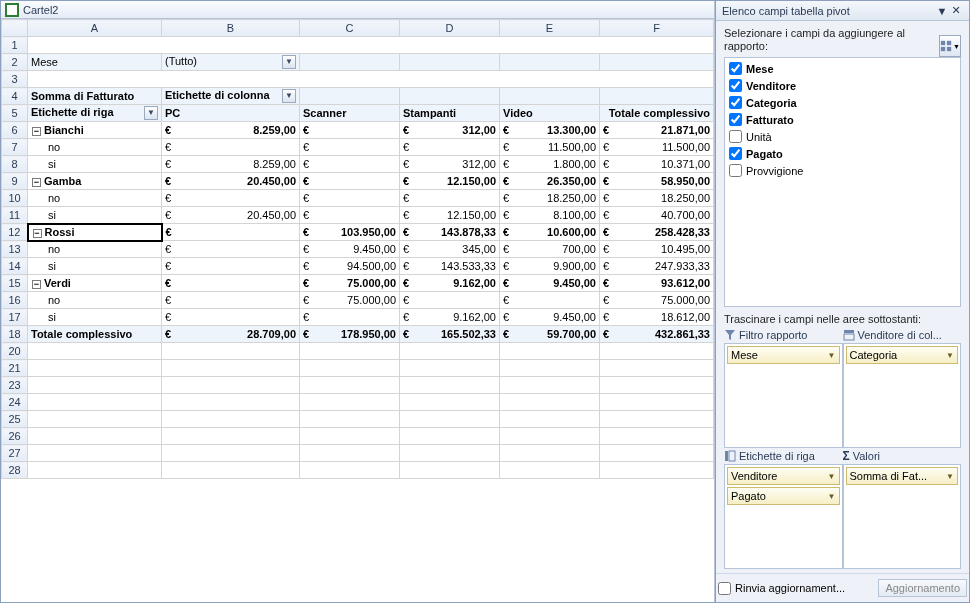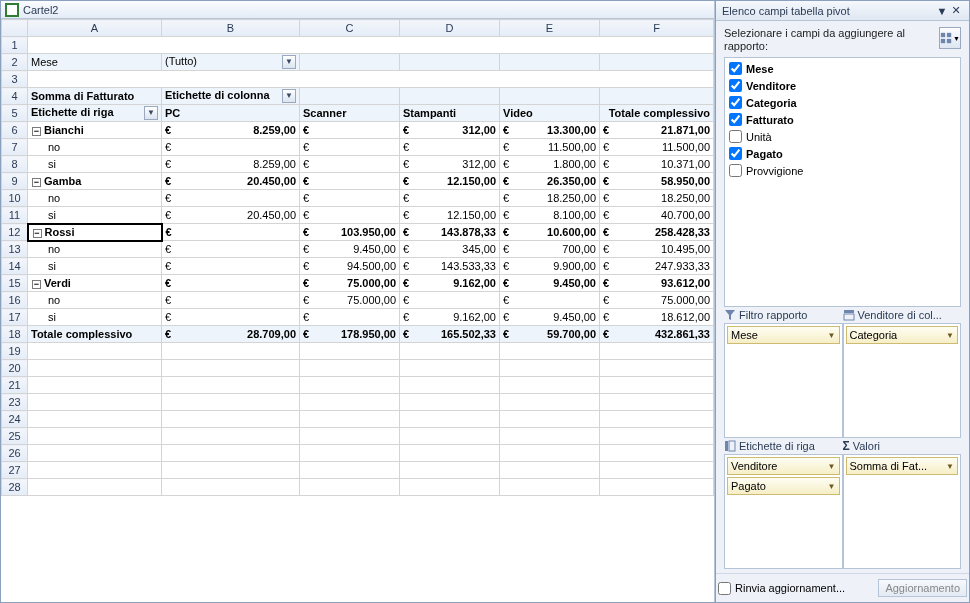--- a/index.html
+++ b/index.html
@@ -300,29 +300,20 @@
         <td class="num"><span style="float:left">€</span><span>28.709,00</span></td>
         <td class="num"><span style="float:left">€</span><span>178.950,00</span></td>
         <td class="num"><span style="float:left">€</span><span>165.502,33</span></td>
         <td class="num"><span style="float:left">€</span><span>59.700,00</span></td>
         <td class="num"><span style="float:left">€</span><span>432.861,33</span></td>
       </tr>
 
       </tbody>
         <tbody id="empty-rows">
           <tr>
-            <th class="row">19</th>
-            <td></td>
-            <td></td>
-            <td></td>
-            <td></td>
-            <td></td>
-            <td></td>
-          </tr>
-          <tr>
             <th class="row">20</th>
             <td></td>
             <td></td>
             <td></td>
             <td></td>
             <td></td>
             <td></td>
           </tr>
           <tr>
             <th class="row">21</th>
@@ -393,21 +384,21 @@
 </div>
 
 <div class="pane">
   <div class="pane-title">
     <span>Elenco campi tabella pivot</span>
     <span class="spacer"></span>
     <span class="pbtn">▼</span>
     <span class="pbtn">✕</span>
   </div>
   <div class="pane-body">
-    <div style="display:flex;align-items:flex-start">
+    <div style="display:flex;align-items:flex-end">
       <div class="hint" style="flex:1">Selezionare i campi da aggiungere al rapporto:</div>
       <div class="layout-btn">
         <svg viewBox="0 0 14 14">
             <rect x="1" y="1" width="5" height="5" fill="#6e86ad"></rect>
             <rect x="8" y="1" width="5" height="5" fill="#6e86ad"></rect>
             <rect x="1" y="8" width="5" height="5" fill="#6e86ad"></rect>
             <rect x="8" y="8" width="5" height="5" fill="#6e86ad"></rect>
           </svg>
         <span style="font-size:7px;margin-left:1px">▼</span>
       </div>
@@ -436,20 +427,21 @@
         <div class="field checked">
           <input type="checkbox" checked="" style="">
           <label>Pagato</label>
         </div>
         <div class="field">
           <input type="checkbox" style="">
           <label>Provvigione</label>
         </div>
       </div>
 
+    <div class="drag-hint">Trascinare i campi nelle aree sottostanti:</div>
     <div class="areas">
       <div class="area">
         <div class="area-hdr">
             <svg viewBox="0 0 12 12">
               <path d="M1 1h10L7 6v5l-2-1V6z" fill="#6e86ad"></path>
             </svg>
             <span>Filtro rapporto</span>
           </div>
         <div class="area-box" id="area-filter">
             <div class="chip">

